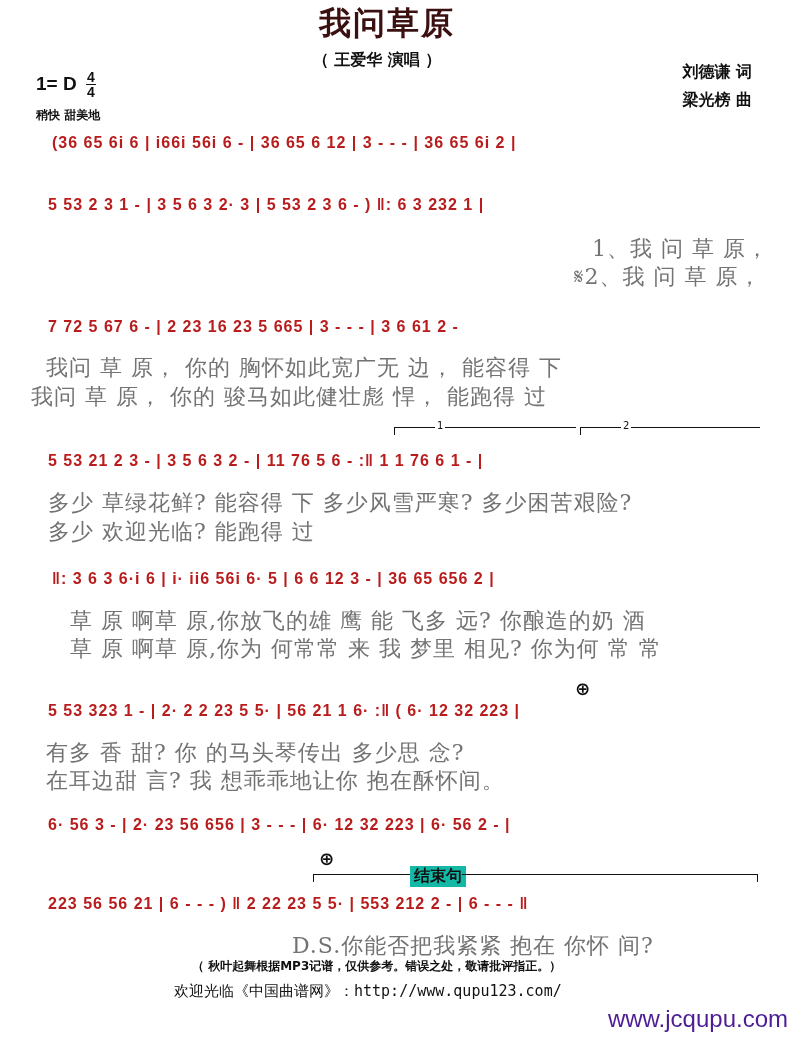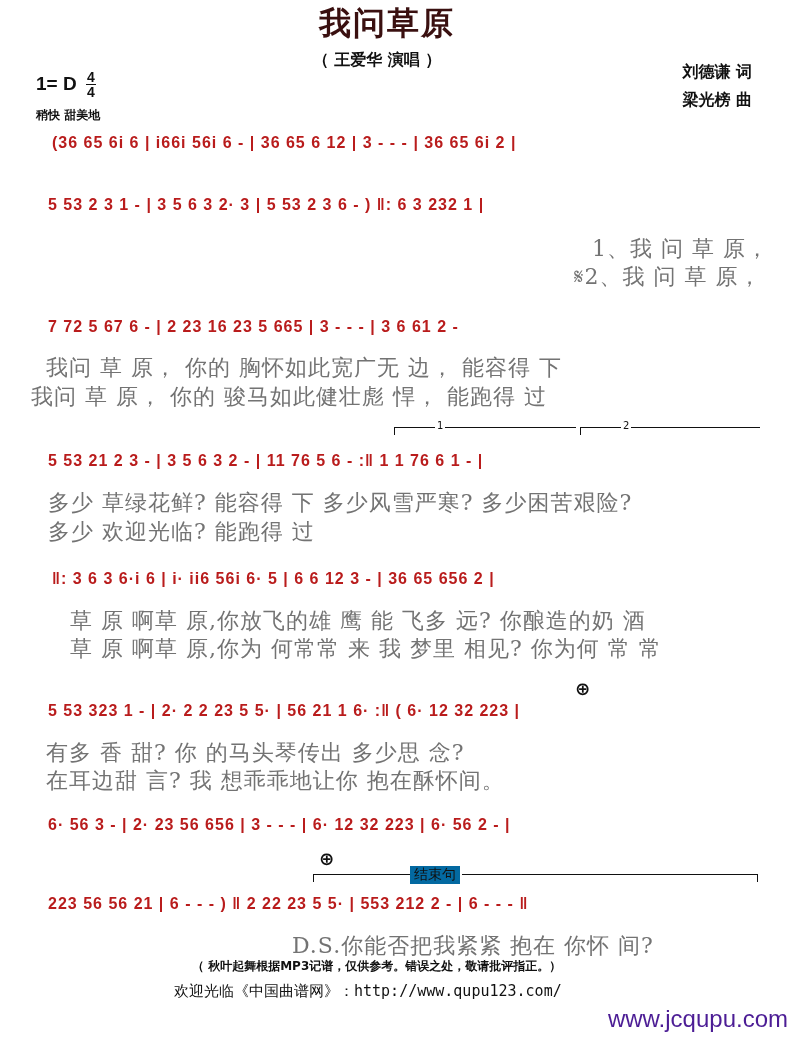--- a/index.html
+++ b/index.html
@@ -18,21 +18,21 @@
   .tempo { left: 22px; top: 107px; font-size: 12px; font-weight: bold; }
 
   .notes { font-family: Liberation Sans, sans-serif; font-weight: bold; font-size: 16px; letter-spacing: 1px; color: #b91c1c; }
   .lyric { font-family: "DejaVu Serif", "Liberation Serif", serif; font-size: 22px; color: #737373; letter-spacing: 1px; }
 
   .volta { border-top: 1px solid #111; border-left: 1px solid #111; height: 8px; }
   .volta-num { font-size: 10px; background: #fff; padding: 0 2px; }
   .endbox { border-top: 1px solid #111; height: 8px; }
   .endbox-l { border-left: 1px solid #111; }
   .endbox-r { border-right: 1px solid #111; }
-  .endlabel { font-size: 14px; font-weight: normal; background: #0369a1; padding: 0 4px; }
+  .endlabel { font-size: 16px; font-weight: bold; background: #14b8a6; padding: 0 4px; }
 
   .coda { font-size: 18px; font-weight: bold; }
   .foot1 { left: 178px; top: 958px; font-size: 12px; font-weight: bold; }
   .foot2 { left: 160px; top: 982px; font-size: 15px; font-family: "DejaVu Sans Mono", monospace; }
   .watermark { right: 12px; top: 1005px; font-size: 24px; color: #4c1d95; font-family: "Liberation Sans", sans-serif; }
 </style>
 </head>
 <body>
 
 <div class="abs title">我问草原</div>

